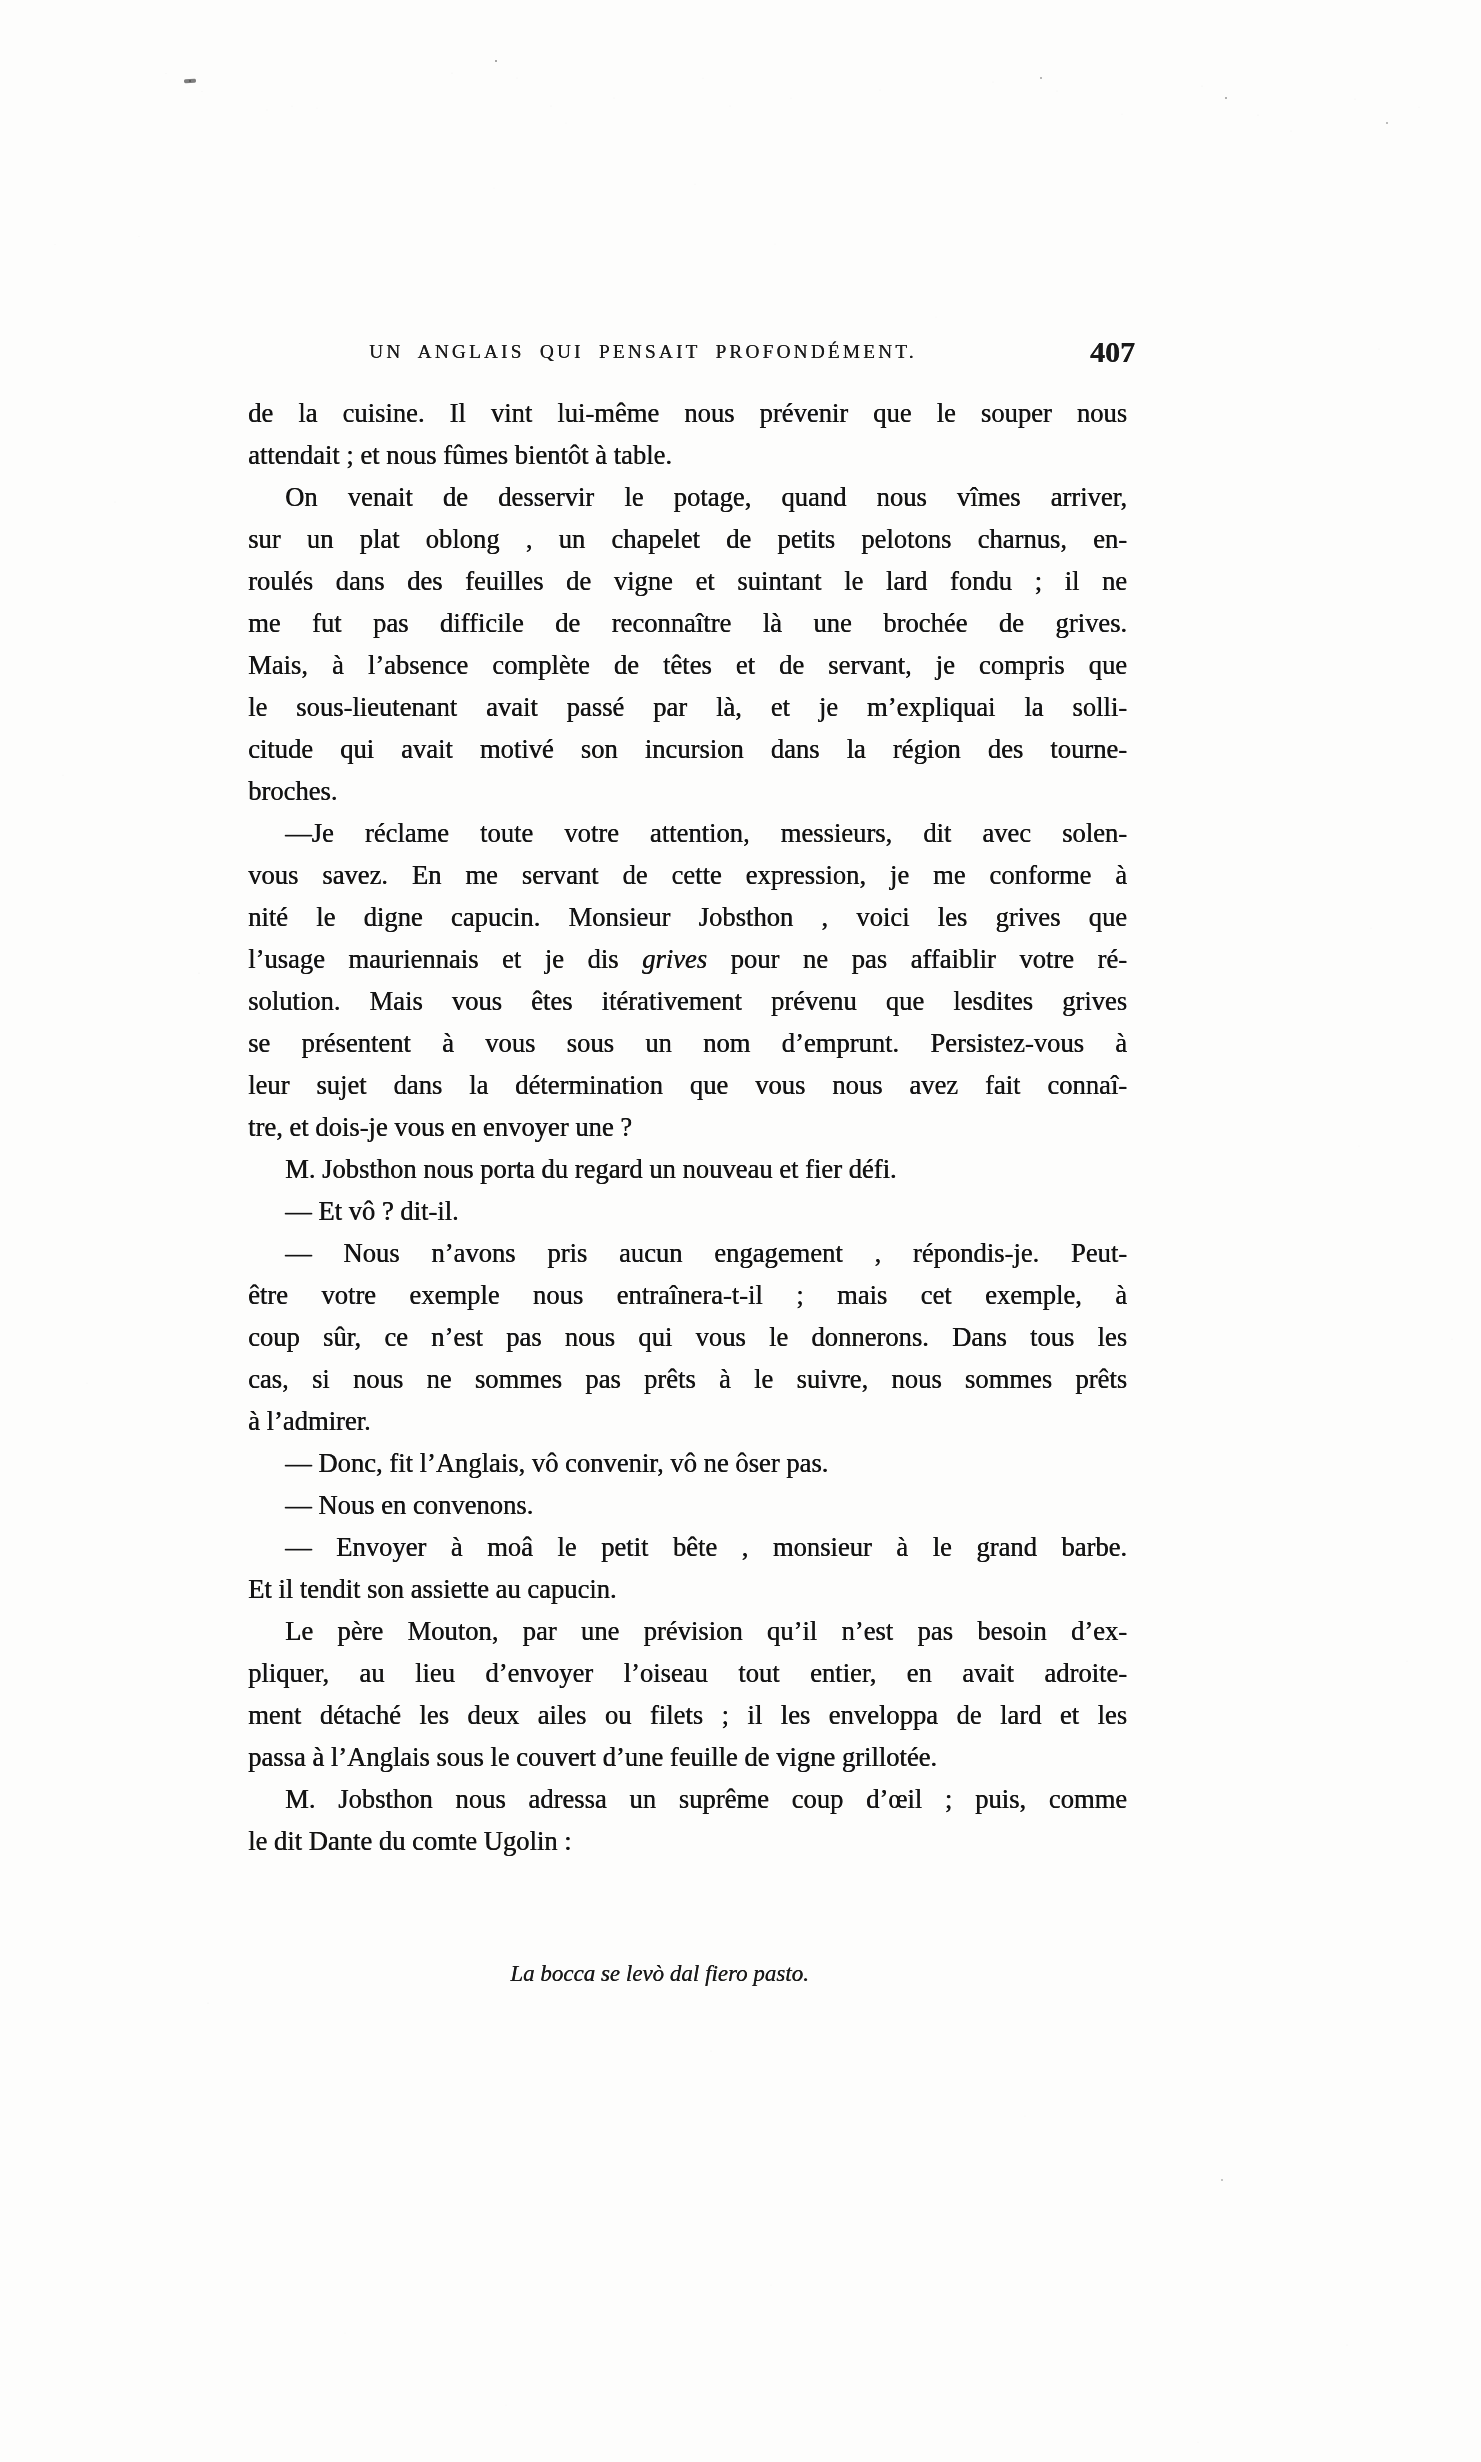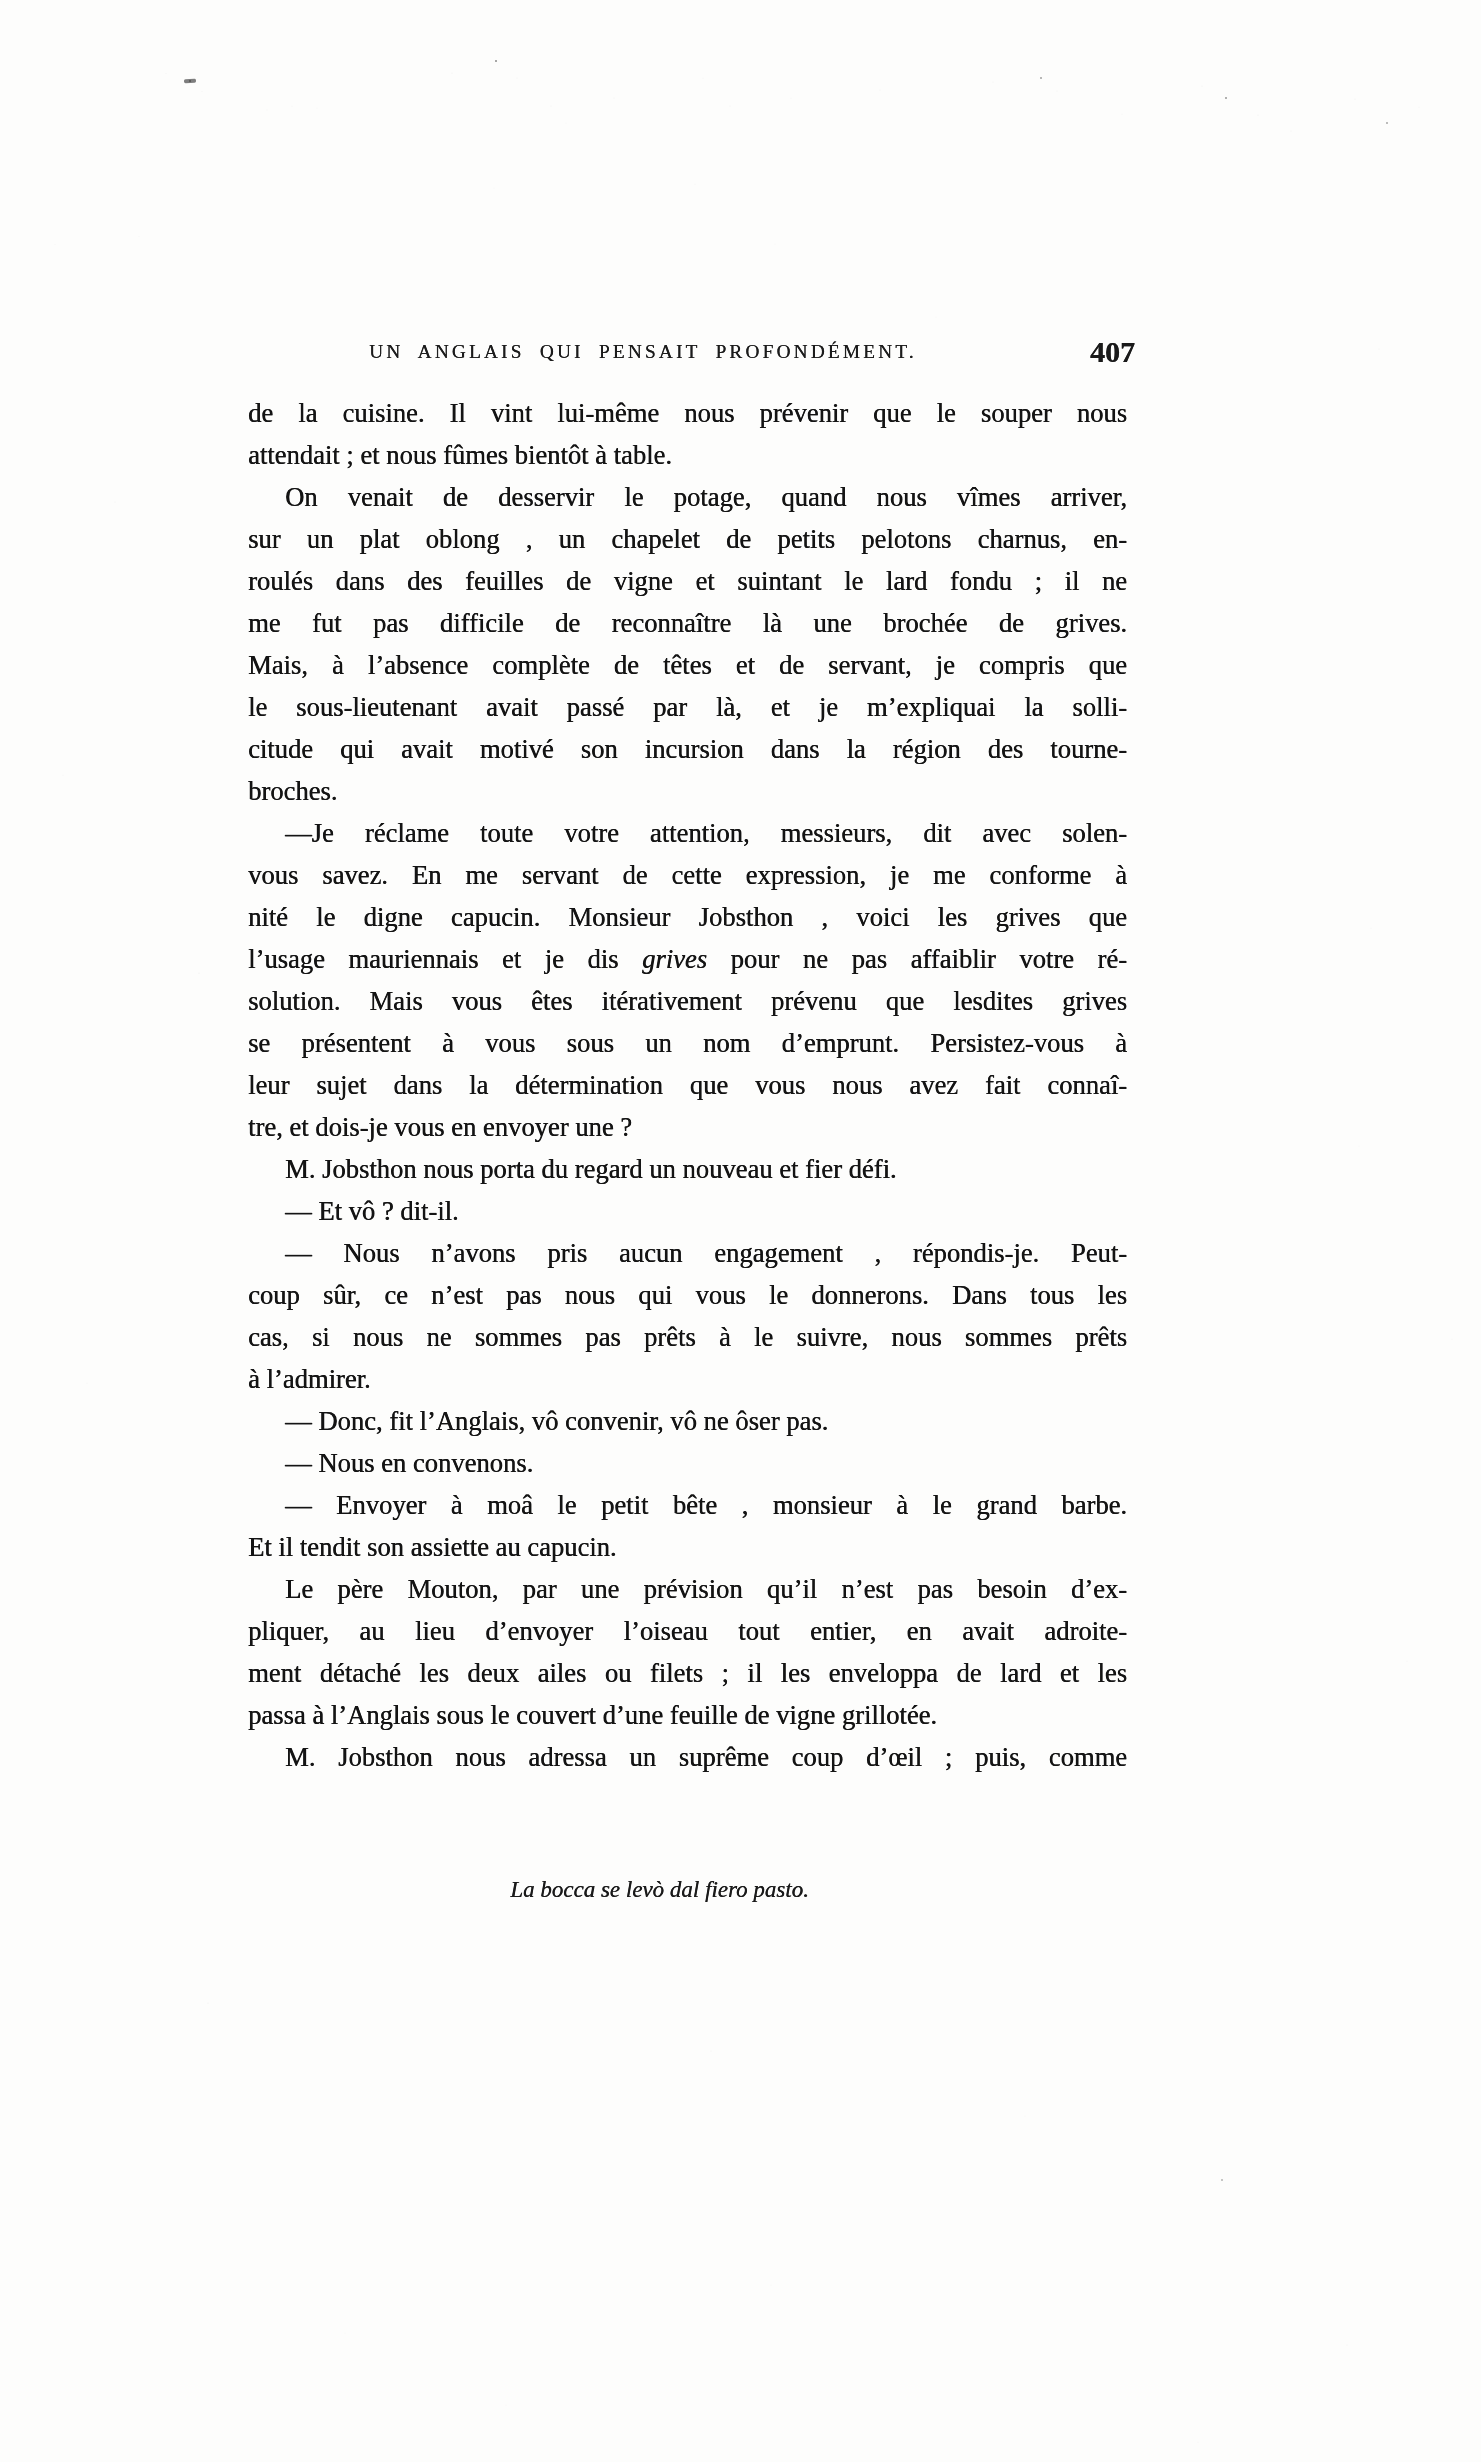--- a/index.html
+++ b/index.html
@@ -149,20 +149,21 @@
     <div>
       <div class="tl left ind">M. Jobsthon nous porta du regard un nouveau et fier défi.</div>
     </div>
 
     <div>
       <div class="tl left ind">— Et vô ? dit-il.</div>
     </div>
 
     <div>
       <div class="tl ind">— Nous n’avons pris aucun engagement , répondis-je. Peut-</div>
+      <div class="tl">être votre exemple nous entraînera-t-il ; mais cet exemple, à</div>
       <div class="tl">coup sûr, ce n’est pas nous qui vous le donnerons. Dans tous les</div>
       <div class="tl">cas, si nous ne sommes pas prêts à le suivre, nous sommes prêts</div>
       <div class="tl left">à l’admirer.</div>
     </div>
 
     <div>
       <div class="tl left ind">— Donc, fit l’Anglais, vô convenir, vô ne ôser pas.</div>
     </div>
 
     <div>
@@ -176,19 +177,20 @@
 
     <div>
       <div class="tl ind">Le père Mouton, par une prévision qu’il n’est pas besoin d’ex-</div>
       <div class="tl">pliquer, au lieu d’envoyer l’oiseau tout entier, en avait adroite-</div>
       <div class="tl">ment détaché les deux ailes ou filets ; il les enveloppa de lard et les</div>
       <div class="tl left">passa à l’Anglais sous le couvert d’une feuille de vigne grillotée.</div>
     </div>
 
     <div>
       <div class="tl ind">M. Jobsthon nous adressa un suprême coup d’œil ; puis, comme</div>
+      <div class="tl left">le dit Dante du comte Ugolin :</div>
     </div>
 
     <div class="quote">La bocca se levò dal fiero pasto.</div>
 
   </div>
 </div>
 
 
 </body></html>

